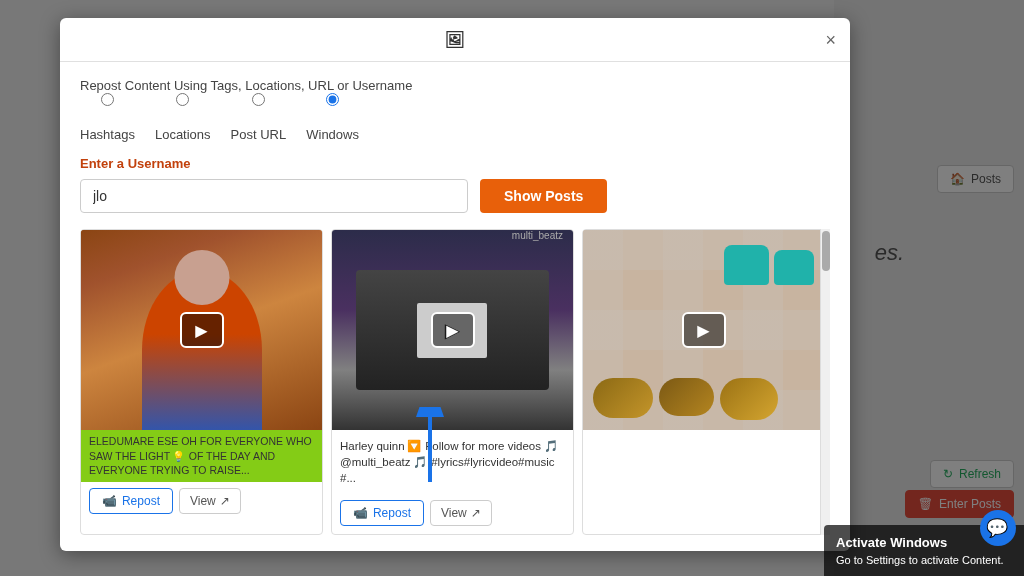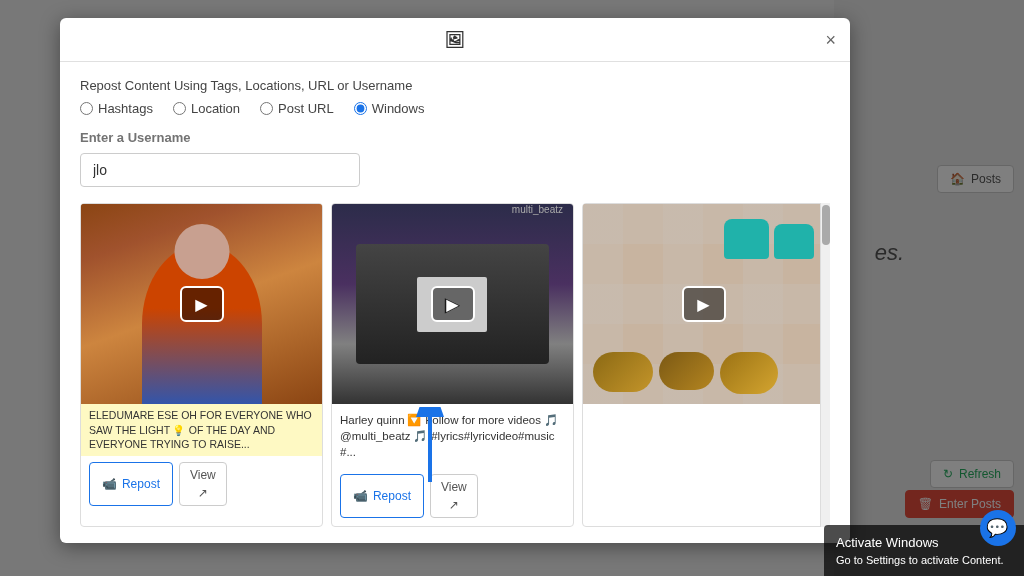--- a/index.html
+++ b/index.html
@@ -76,60 +76,61 @@
       line-height: 1;
     }
 
     .modal-body {
       padding: 16px 20px;
     }
 
     .subtitle {
       font-size: 13px;
       color: #444;
-      margin-bottom: 8px;
+      margin-bottom: 0;
     }
 
     .radio-group {
       display: flex;
       align-items: center;
       gap: 20px;
       margin-bottom: 14px;
     }
 
     .radio-item {
       display: flex;
       align-items: center;
-      gap: 5px;
+      gap: 21px;
       font-size: 13px;
       color: #444;
       cursor: pointer;
+      flex-direction: column;
     }
 
     .radio-item input[type="radio"] {
       cursor: pointer;
       accent-color: #1a73e8;
     }
 
     .input-label {
       font-size: 13px;
       font-weight: 700;
-      color: #737373;
+      color: #c2410c;
       margin-bottom: 8px;
     }
 
     .input-row {
       display: flex;
       align-items: center;
       gap: 12px;
       margin-bottom: 16px;
     }
 
     .username-input {
-      width: 280px;
+      width: 388px;
       padding: 8px 12px;
       border: 1px solid #ccc;
       border-radius: 4px;
       font-size: 14px;
       color: #333;
       outline: none;
     }
 
     .show-posts-btn {
       background: #e8600a;
@@ -233,21 +234,20 @@
       display: flex;
       align-items: center;
       gap: 4px;
       background: #fff;
       border: 1px solid #ccc;
       color: #555;
       padding: 5px 10px;
       border-radius: 4px;
       font-size: 12px;
       cursor: pointer;
-      flex-direction: column;
     }
 
     
     .scroll-indicator {
       position: absolute;
       right: 0;
       top: 0;
       width: 10px;
       height: 100%;
       background: #f0f0f0;
@@ -261,21 +261,21 @@
       border-radius: 4px;
       margin: 2px auto;
     }
 
     
     .post-bottom-text {
       padding: 4px 8px;
       font-size: 10.5px;
       color: #333;
       line-height: 1.4;
-      background: #fef9c3;
+      background: #84cc16;
     }
 
     
     .right-panel {
       position: absolute;
       right: 0;
       top: 0;
       width: 190px;
       height: 576px;
       background: #e8e8e8;
@@ -321,21 +321,21 @@
       background: rgba(0,0,0,0.7);
       color: #fff;
       padding: 10px 12px;
       font-size: 11px;
       z-index: 30;
       border-radius: 4px 0 0 0;
     }
 
     .windows-activate-title {
       font-size: 13px;
-      font-weight: 400;
+      font-weight: 700;
       margin-bottom: 4px;
     }
 
     
     .blue-circle {
       position: absolute;
       bottom: 30px;
       right: 8px;
       width: 36px;
       height: 36px;
@@ -394,35 +394,36 @@
   <div class="modal-body">
     <div class="subtitle">Repost Content Using Tags, Locations, URL or Username</div>
 
     <div class="radio-group">
       <label class="radio-item">
         <input type="radio" name="repost_type" style="">
         <span>Hashtags</span>
       </label>
       <label class="radio-item">
         <input type="radio" name="repost_type" style="">
-        <span>Location</span>
+        <span>Locations</span>
       </label>
       <label class="radio-item">
         <input type="radio" name="repost_type" style="">
         <span>Post URL</span>
       </label>
       <label class="radio-item">
         <input type="radio" name="repost_type" checked="" style="">
         <span>Windows</span>
       </label>
     </div>
 
     <div class="input-label">Enter a Username</div>
     <div class="input-row">
       <input class="username-input" type="text" value="jlo" style="">
+      <button class="show-posts-btn">Show Posts</button>
     </div>
 
     <div class="posts-grid">
 
       <div class="post-card">
         <div class="post-image post-image-1">
 
           <div style="position:absolute;bottom:0;left:0;right:0;top:0;background:linear-gradient(160deg,#8B4513 0%,#A0522D 20%,#CD853F 50%,#8B4513 100%);"></div>
 
           <div style="position:absolute;bottom:0;left:50%;transform:translateX(-50%);width:120px;height:160px;background:linear-gradient(180deg,#cc4400 40%,#3355aa 100%);border-radius:50% 50% 0 0;"></div>

